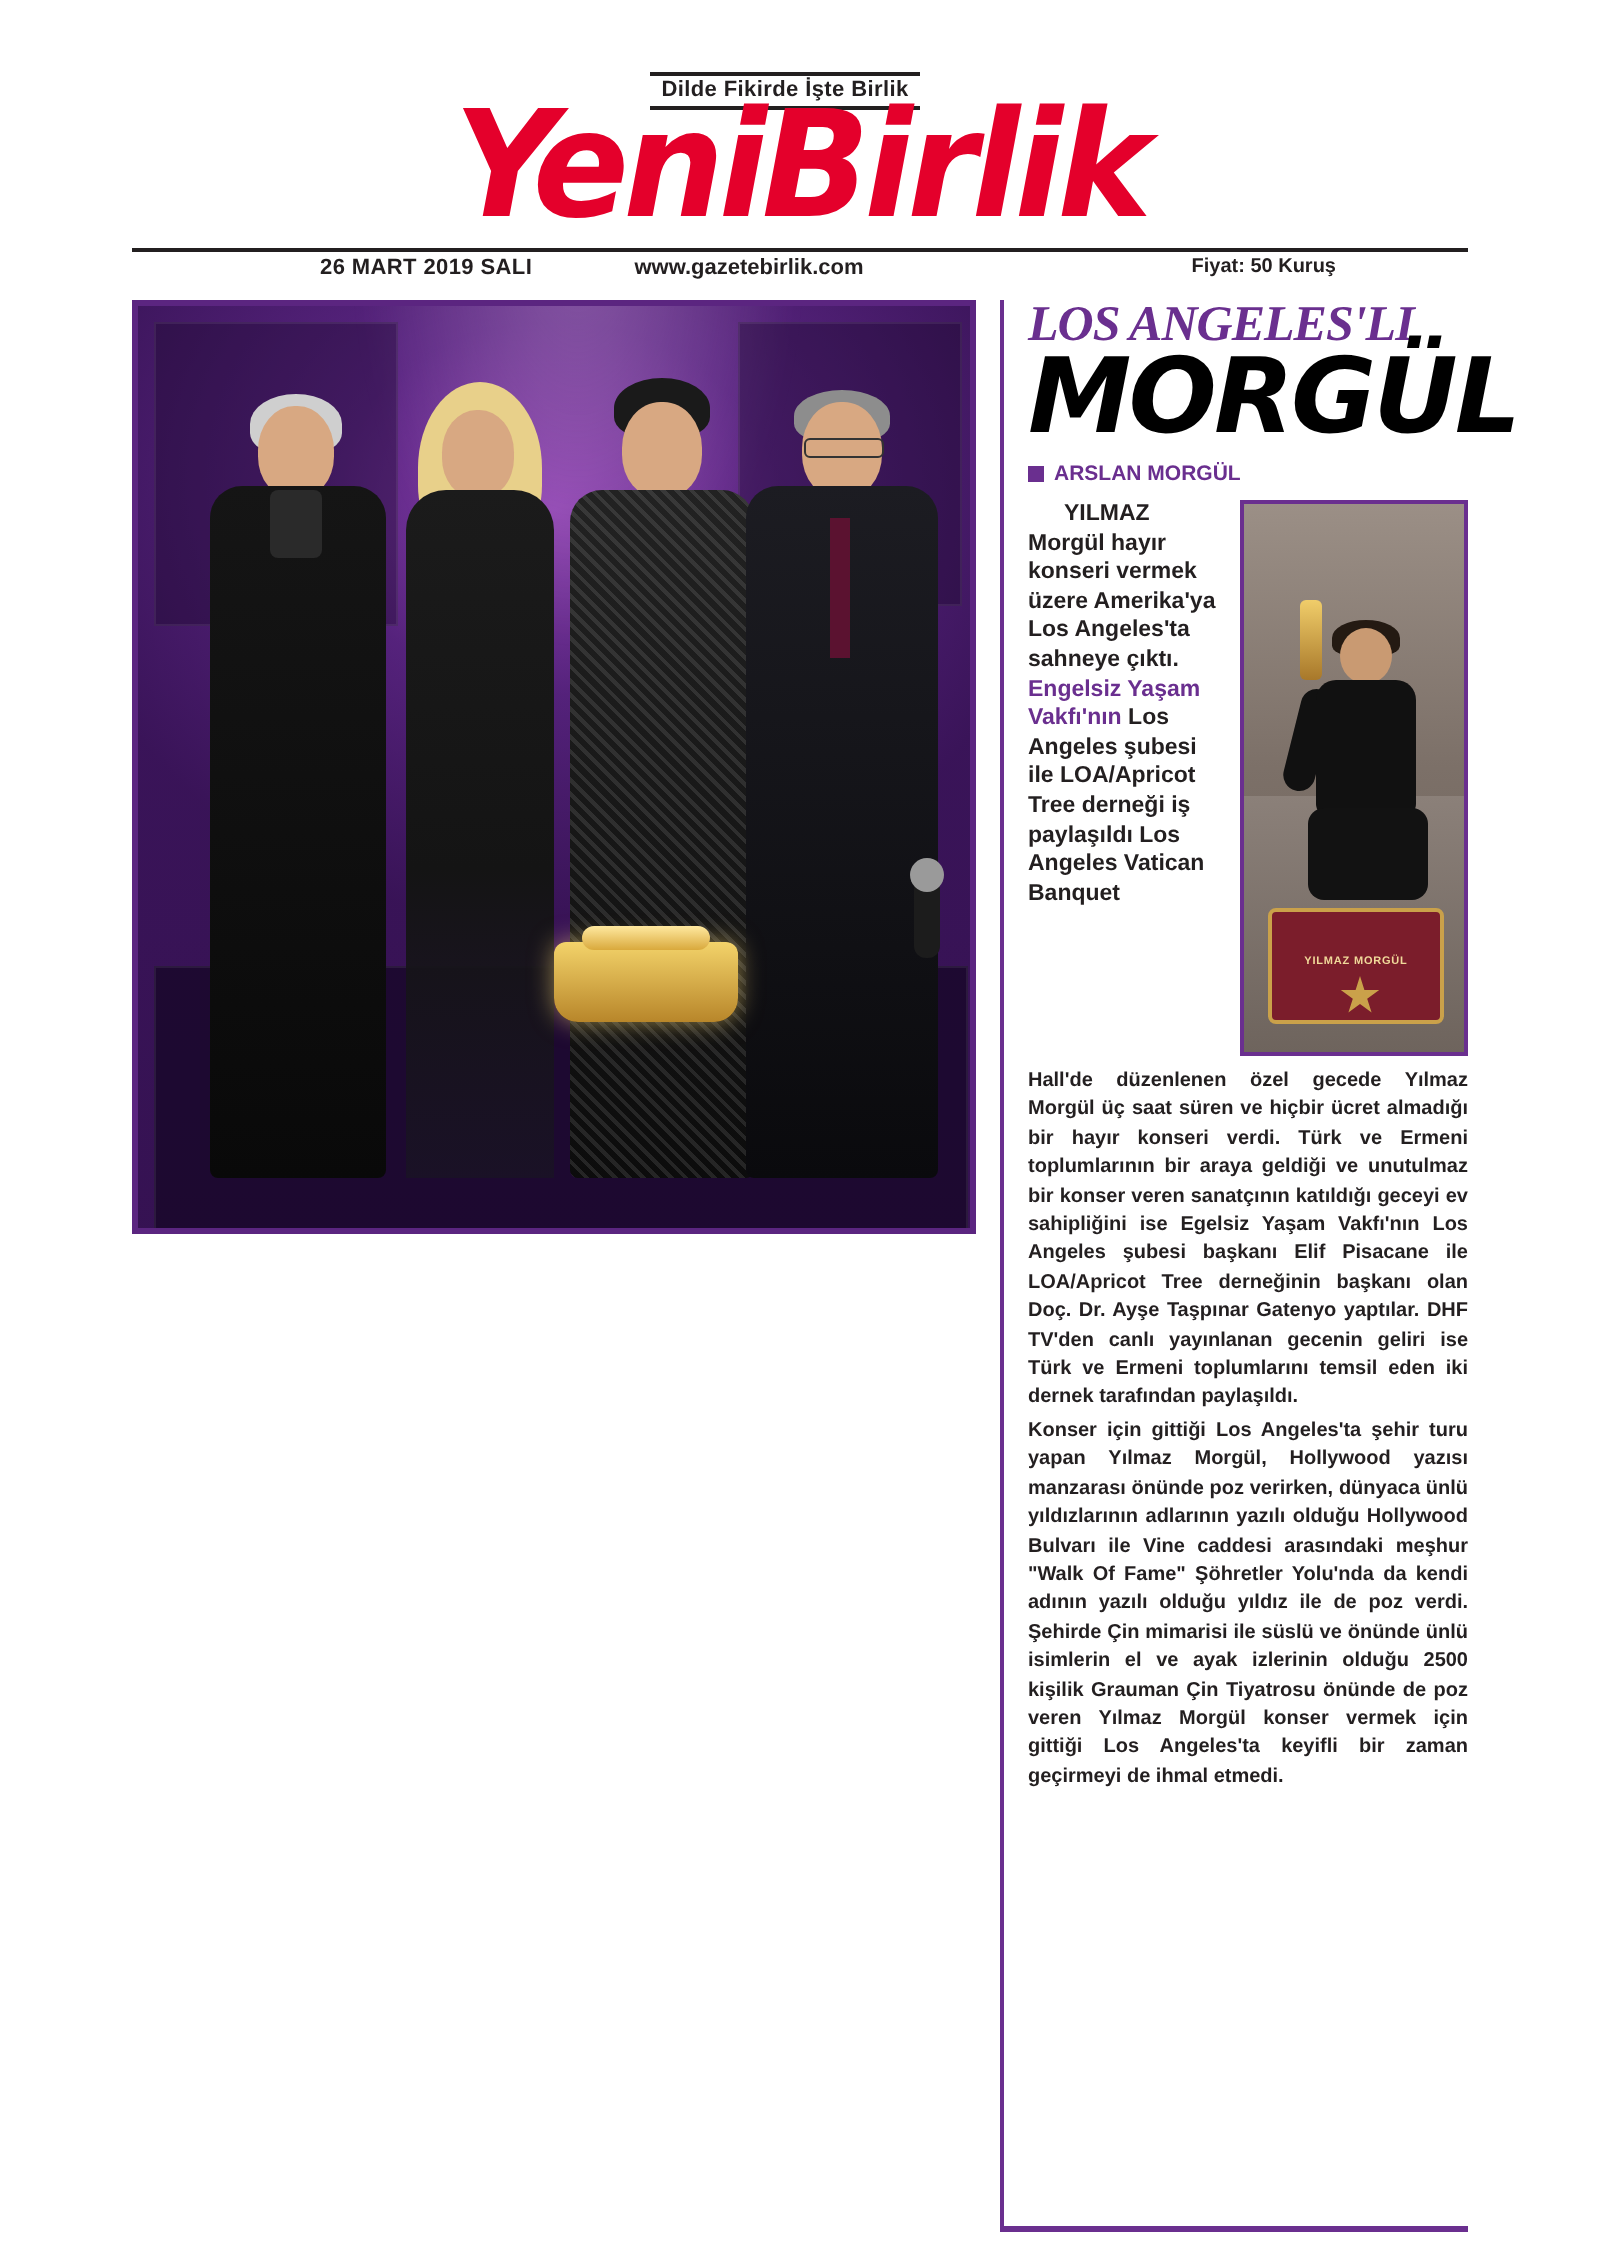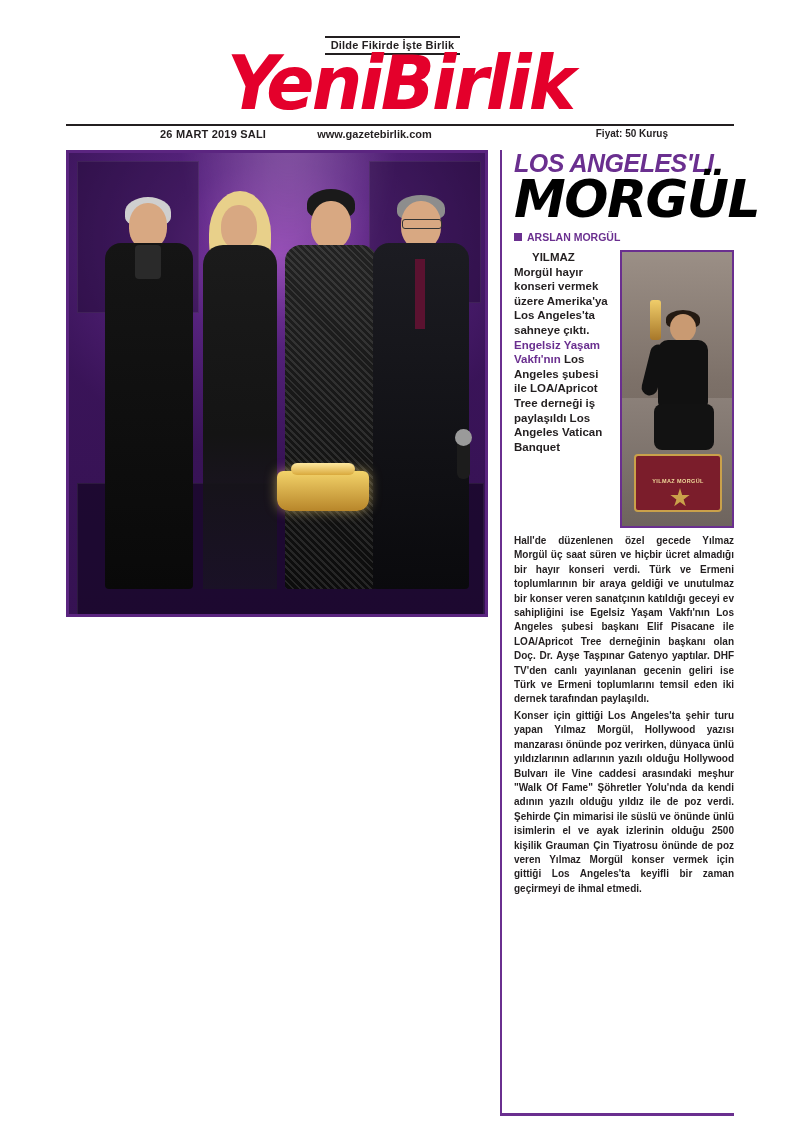--- a/index.html
+++ b/index.html
@@ -212,21 +212,21 @@
     position: absolute;
     left: 500px;
     top: 150px;
     width: 234px;
     height: 965px;
     border-left: 2px solid #6a2f8f;
     box-sizing: border-box;
     padding-left: 12px;
   }
   .headline-kicker {
-    font-family: Liberation Sans, sans-serif;
+    font-family: Liberation Serif, serif;
     font-size: 25px;
     line-height: 26px;
     font-weight: bold;
     font-style: italic;
     color: #6a2f8f;
     letter-spacing: -0.5px;
   }
   .headline-main {
     font-family: "DejaVu Sans", sans-serif;
     font-size: 52px;

